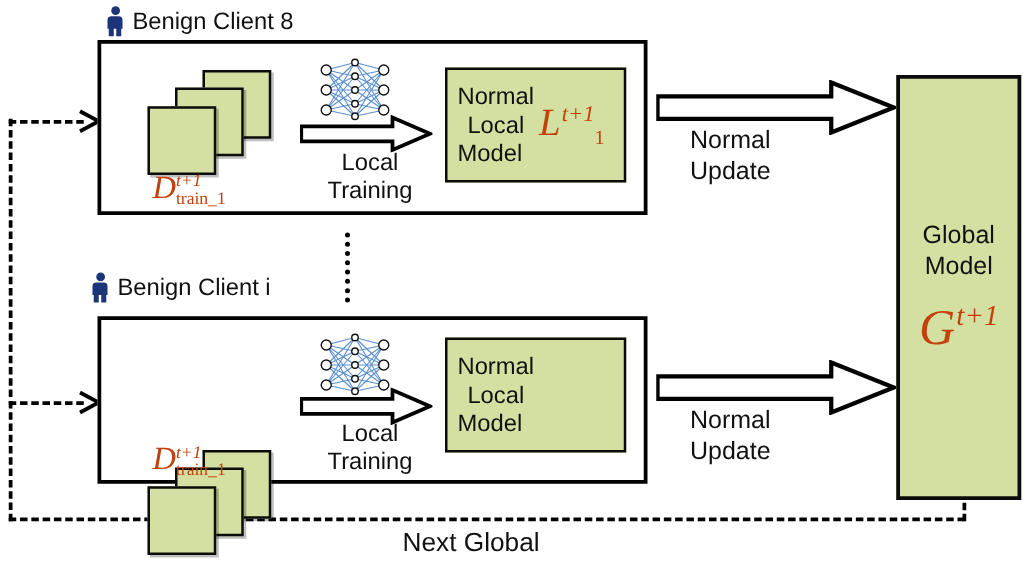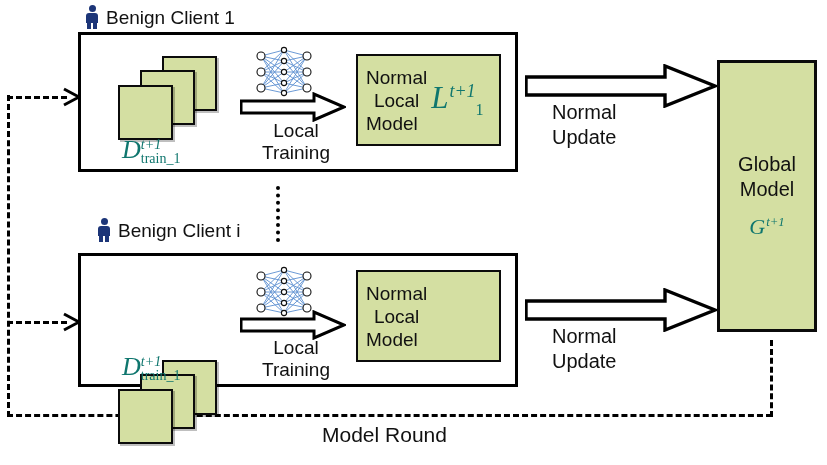--- a/index.html
+++ b/index.html
@@ -27,21 +27,21 @@
   .datastack{position:relative;width:100px;height:84px;}
   .datastack .sq{position:absolute;width:55px;height:55px;
     background:#d4dfa2;border:2.5px solid #0b0b0b;box-sizing:border-box;
     box-shadow:2px 2px 0 rgba(0,0,0,.25);}
   .datastack .s3{left:44px;top:0px;}
   .datastack .s2{left:22px;top:14px;}
   .datastack .s1{left:0px;top:29px;}
 
   
   .math{font-family:"Liberation Serif",serif;font-style:italic;
-        color:#0f766e;white-space:nowrap;}
+        color:#c2410c;white-space:nowrap;}
   .math sup{font-size:.58em;font-style:italic;vertical-align:super;margin-left:1px;}
   .math sub{font-size:.52em;font-style:normal;vertical-align:sub;}
   .dlabel{font-size:26px;}
   .dlabel .stack{display:inline-block;vertical-align:-0.35em;
      text-align:left;font-size:.54em;line-height:1.0;font-style:normal;}
   .dlabel .stack .up{font-style:italic;display:block;}
   .dlabel .stack .dn{display:block;text-align:center;}
 
   
   .nn{width:62px;height:52px;}
@@ -58,21 +58,21 @@
   .modelbox .words{font-size:19px;line-height:23px;color:#111;
     padding-left:8px;text-align:left;white-space:nowrap;}
   .modelbox .words span{display:block;}
   .modelbox .words span.c{text-align:center;}
   .modelbox .sym{font-size:31px;padding-left:4px;}
 
   
   .globalbox{background:#d4dfa2;border:3px solid #0b0b0b;box-sizing:border-box;
     display:flex;flex-direction:column;align-items:center;justify-content:center;}
   .globalbox .gtext{font-size:20px;line-height:25px;text-align:center;color:#111;}
-  .globalbox .gsym{font-size:22px;margin-top:12px;}
+  .globalbox .gsym{font-size:40px;margin-top:12px;}
 
   
   .dash-h{border-top:3px dashed #000;height:0;}
   .dash-v{border-left:3px dashed #000;width:0;}
   .dot-v{border-left:4px dotted #000;width:0;}
 </style>
 </head>
 <body>
 
 <div id="stage">
@@ -84,30 +84,30 @@
   <div class="abs dash-h" style="left:7px;top:96px;width:60px;"></div>
   <svg class="abs" style="left:62px;top:86px;" width="20" height="22" viewBox="0 0 20 22">
     <path d="M2 3 L17 11 L2 19" fill="none" stroke="#000" stroke-width="3"></path>
   </svg>
 
   <div class="abs dash-h" style="left:7px;top:321px;width:60px;"></div>
   <svg class="abs" style="left:62px;top:311px;" width="20" height="22" viewBox="0 0 20 22">
     <path d="M2 3 L17 11 L2 19" fill="none" stroke="#000" stroke-width="3"></path>
   </svg>
 
-  <div class="abs cap" style="left:322px;top:424px;font-size:21px;">Model Round</div>
+  <div class="abs cap" style="left:322px;top:424px;font-size:21px;">Next Global</div>
 
   <div class="abs client-caption" style="left:84px;top:5px;">
     <span class="person">
       <span class="head"></span>
         <span class="body"></span>
       <span class="legL"></span>
         <span class="legR"></span>
     </span>
-    <span>Benign Client 1</span>
+    <span>Benign Client 8</span>
   </div>
 
   <div class="abs client-box" style="left:78px;top:32px;width:440px;height:140px;"></div>
 
   <div class="abs datastack" style="left:118px;top:56px;">
     <span class="sq s3"></span>
       <span class="sq s2"></span>
       <span class="sq s1"></span>
   </div>
   <div class="abs math dlabel" style="left:122px;top:135px;">
@@ -160,21 +160,21 @@
   <svg class="abs blockarrow" style="left:525px;top:64px;" width="192" height="44" viewBox="0 0 192 44">
     <path d="M1 13 L140 13 L140 2 L190 22 L140 42 L140 31 L1 31 Z" fill="#fff" stroke="#000" stroke-width="3.4" stroke-linejoin="miter"></path>
   </svg>
   <div class="abs cap" style="left:552px;top:100px;width:110px;text-align:left;font-size:20px;line-height:25px;">
     <div>Normal</div>
     <div>Update</div>
   </div>
 
   <div class="abs dot-v" style="left:276px;top:186px;height:56px;"></div>
 
-  <div class="abs client-caption" style="left:96px;top:218px;">
+  <div class="abs client-caption" style="left:72px;top:218px;">
     <span class="person">
       <span class="head"></span>
         <span class="body"></span>
       <span class="legL"></span>
         <span class="legR"></span>
     </span>
     <span>Benign Client i</span>
   </div>
 
   <div class="abs client-box" style="left:78px;top:253px;width:440px;height:134px;"></div>
@@ -229,21 +229,21 @@
   </div>
 
   <svg class="abs blockarrow" style="left:525px;top:288px;" width="192" height="44" viewBox="0 0 192 44">
     <path d="M1 13 L140 13 L140 2 L190 22 L140 42 L140 31 L1 31 Z" fill="#fff" stroke="#000" stroke-width="3.4" stroke-linejoin="miter"></path>
   </svg>
   <div class="abs cap" style="left:552px;top:324px;width:110px;text-align:left;font-size:20px;line-height:25px;">
     <div>Normal</div>
     <div>Update</div>
   </div>
 
-  <div class="abs globalbox" style="left:717px;top:60px;width:100px;height:272px;">
+  <div class="abs globalbox" style="left:717px;top:60px;width:100px;height:340px;">
     <div class="gtext">
       <div>Global</div>
       <div>Model</div>
     </div>
     <div class="math gsym">
       <span>G</span><sup>t+1</sup>
     </div>
   </div>
 
 </div>

